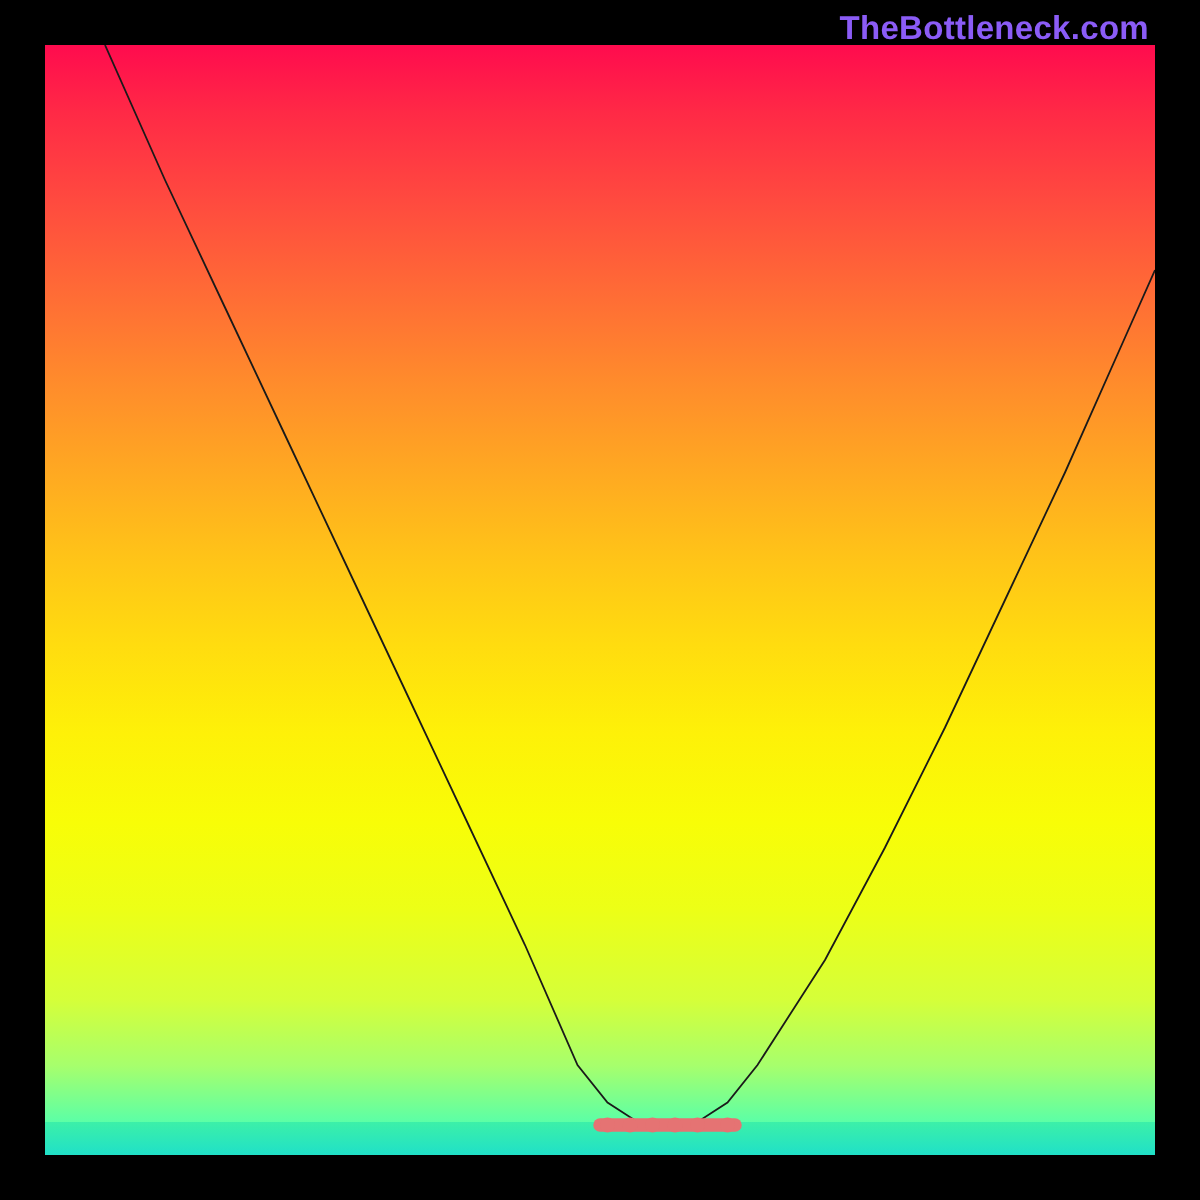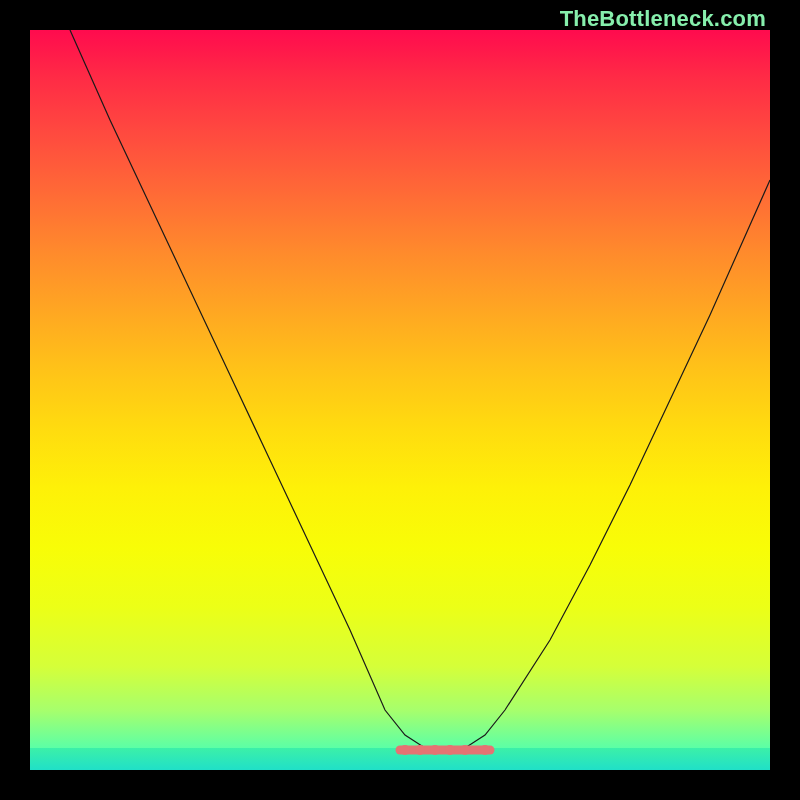--- a/index.html
+++ b/index.html
@@ -25,21 +25,21 @@
       #5cffa6 97%,
       #20f3c8 100%);
   }
   .green-band {
     position: absolute; left: 0; bottom: 0; width: 100%; height: 22px;
     background: linear-gradient(to bottom, #3cf0a8 0%, #20e0c8 100%);
   }
   .watermark {
     position: absolute; right: 34px; top: 6px;
     font-family: Arial, Helvetica, sans-serif; font-weight: 700;
-    font-size: 22px; color: #86efac; letter-spacing: 0.2px;
+    font-size: 22px; color: #8b5cf6; letter-spacing: 0.2px;
   }
   svg.curve { position: absolute; inset: 0; }
   .series-line { fill: none; stroke: #1a1a1a; stroke-width: 1.2; }
   .valley-marks { fill: none; stroke: #e57373; stroke-width: 9; stroke-linecap: round; }
   .valley-dot { fill: #e57373; }
 </style>
 </head>
 <body>
 
 <div class="frame">

